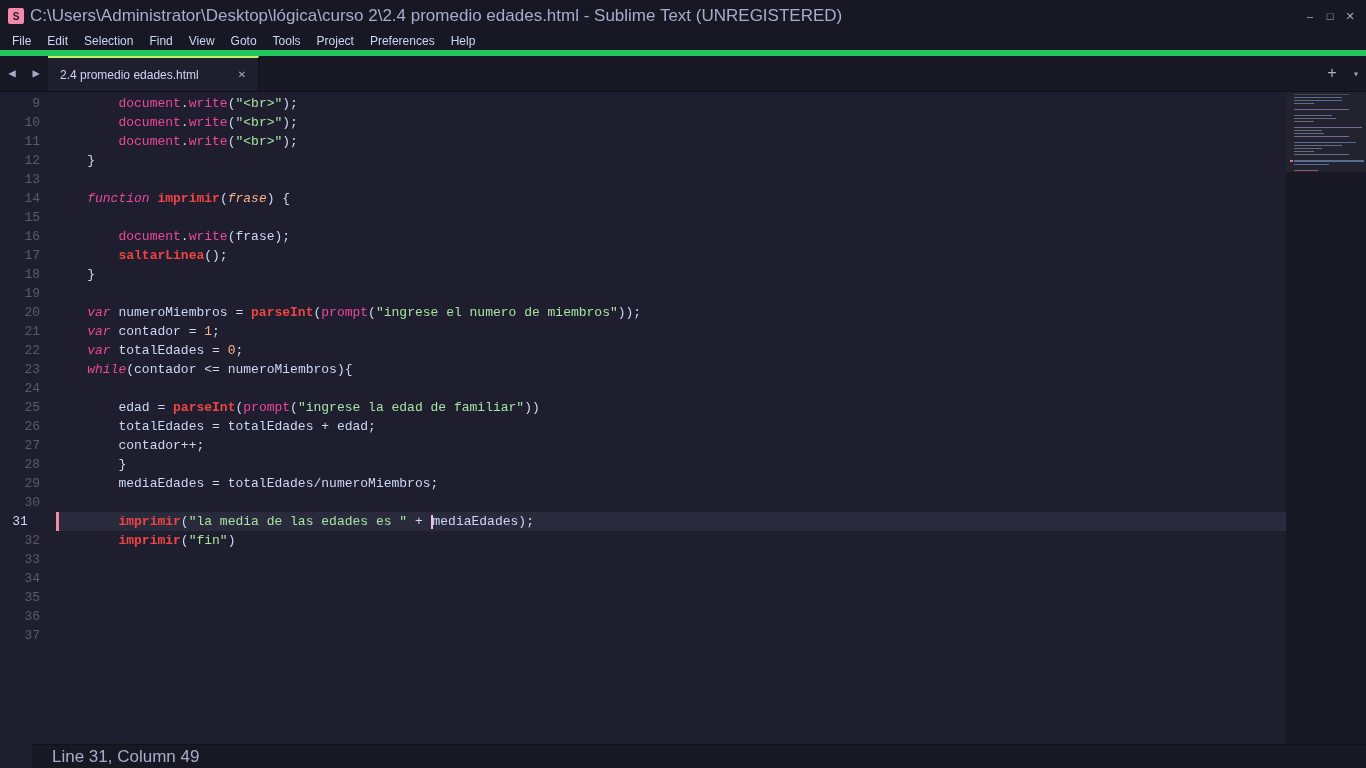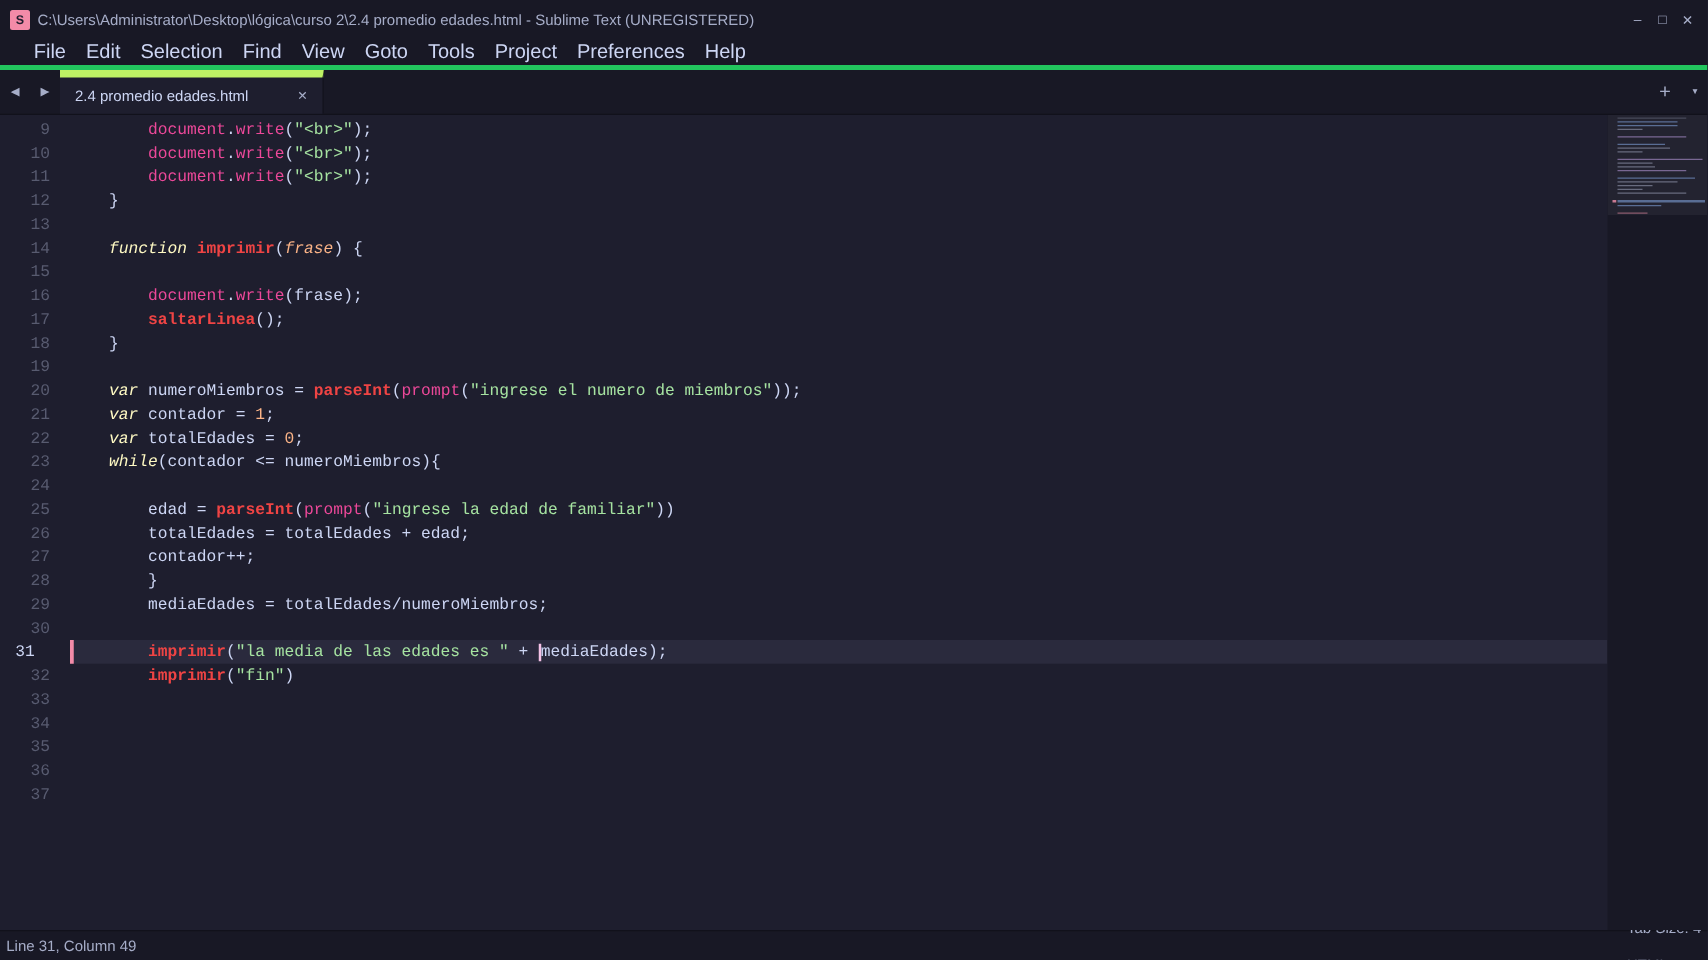--- a/index.html
+++ b/index.html
@@ -17,38 +17,38 @@
       font-family: 'Segoe UI', sans-serif;
       user-select: none;
     }
     #titlebar .title-icon {
       width: 16px; height: 16px; margin-right: 6px;
       background: #f38ba8;
       border-radius: 2px;
       display: flex; align-items: center; justify-content: center;
       font-size: 10px; color: #1e1e2e; font-weight: bold;
     }
-    #titlebar .title-text { flex: 1; font-size: 12px; color: #a6adc8; }
+    #titlebar .title-text { flex: 1; font-size: 17px; color: #a6adc8; }
     #titlebar .window-controls { display: flex; gap: 4px; }
     #titlebar .win-btn {
       width: 16px; height: 16px; display: flex; align-items: center; justify-content: center;
       font-size: 11px; color: #a6adc8; cursor: pointer;
     }
 
     
     #menubar {
       background: #181825;
       height: 24px;
       display: flex;
       align-items: center;
-      padding: 0 19px;
+      padding: 0 4px;
       font-family: 'Segoe UI', sans-serif;
-      font-size: 16px;
+      font-size: 12px;
       color: #cdd6f4;
-      border-bottom: 4px solid #22c55e;
+      border-bottom: 6px solid #22c55e;
     }
     .menu-item {
       padding: 2px 8px;
       cursor: pointer;
       border-radius: 3px;
     }
 
     
     #tabbar {
       background: #181825;
@@ -61,21 +61,21 @@
       width: 24px; display: flex; align-items: center; justify-content: center;
       color: #a6adc8; cursor: pointer; font-size: 12px;
     }
     .tab {
       display: flex; align-items: center; padding: 0 12px;
       background: #313244; color: #cdd6f4; font-size: 12px;
       font-family: 'Segoe UI', sans-serif;
       border-right: 1px solid #11111b;
       cursor: pointer; gap: 6px; min-width: 120px;
     }
-    .tab.active { background: #1e1e2e; border-top: 6px solid #bef264; gap: 39px; }
+    .tab.active { background: #1e1e2e; border-top: 2px solid #bef264; gap: 39px; }
     .tab .tab-close { color: #a6adc8; font-size: 10px; cursor: pointer; }
     .tab-add-btn {
       width: 28px; display: flex; align-items: center; justify-content: center;
       color: #a6adc8; cursor: pointer; font-size: 16px; margin-left: auto;
     }
     .tab-dropdown {
       width: 20px; display: flex; align-items: center; justify-content: center;
       color: #a6adc8; cursor: pointer; font-size: 10px;
     }
 
@@ -126,21 +126,21 @@
     .line-indicator {
       width: 3px;
       background: #f38ba8;
       position: absolute;
       left: 0;
       top: 0;
       bottom: 0;
     }
 
     
-    .kw { color: #fef9c3; font-style: italic; } 
+    .kw { color: #ec4899; font-style: italic; } 
     .fn { color: #ef4444; font-weight: bold; } 
     .str { color: #a6e3a1; } 
     .num { color: #fab387; } 
     .plain { color: #cdd6f4; }
     .tag { color: #f38ba8; } 
     .method { color: #ec4899; } 
     .var-name { color: #cdd6f4; }
     .param { color: #fab387; font-style: italic; }
 
     
@@ -158,26 +158,27 @@
       top: 0;
       height: 80px;
     }
 
     
     #statusbar {
       background: #181825;
       height: 24px;
       display: flex;
       align-items: center;
-      padding: 0 5px;
+      padding: 0 20px;
       font-family: 'Segoe UI', sans-serif;
-      font-size: 12px;
+      font-size: 17px;
       color: #a6adc8;
       border-top: 1px solid #11111b;
       gap: 16px;
+      margin-left: 32px;
     }
     #statusbar .status-right {
       margin-left: auto;
       display: flex;
       gap: 16px;
       flex-direction: column;
     }
 
     
     .cursor {

